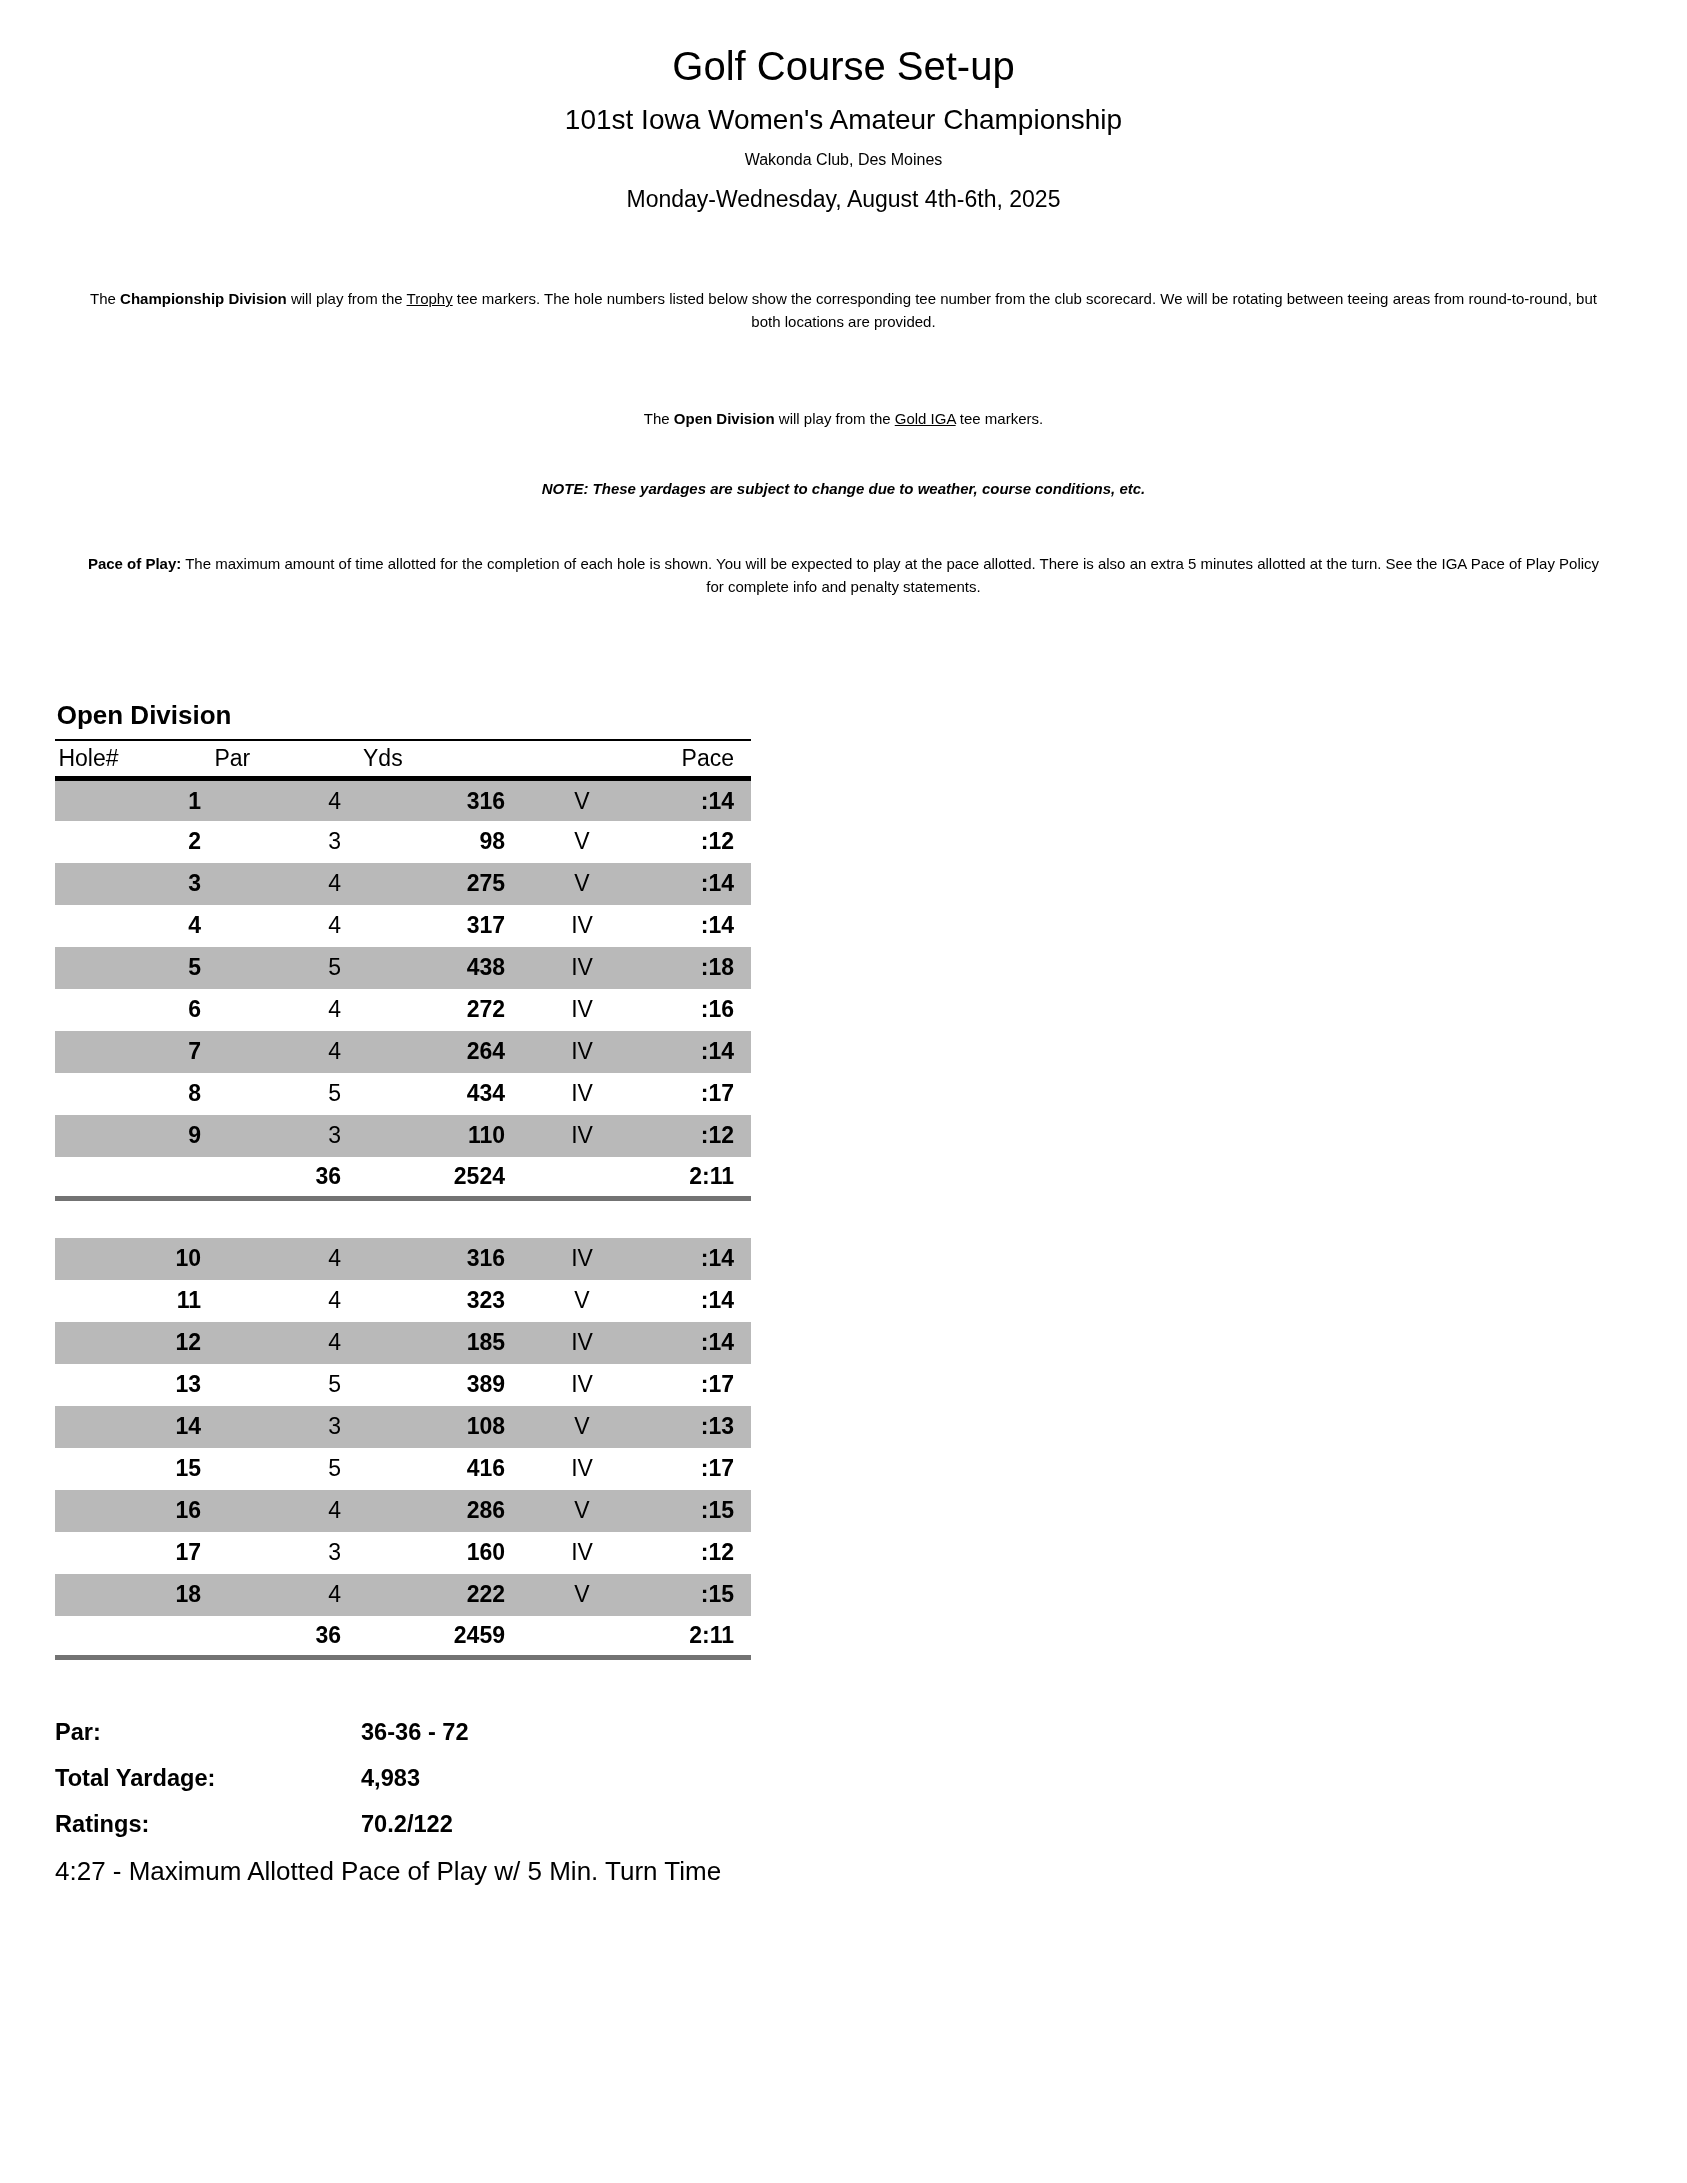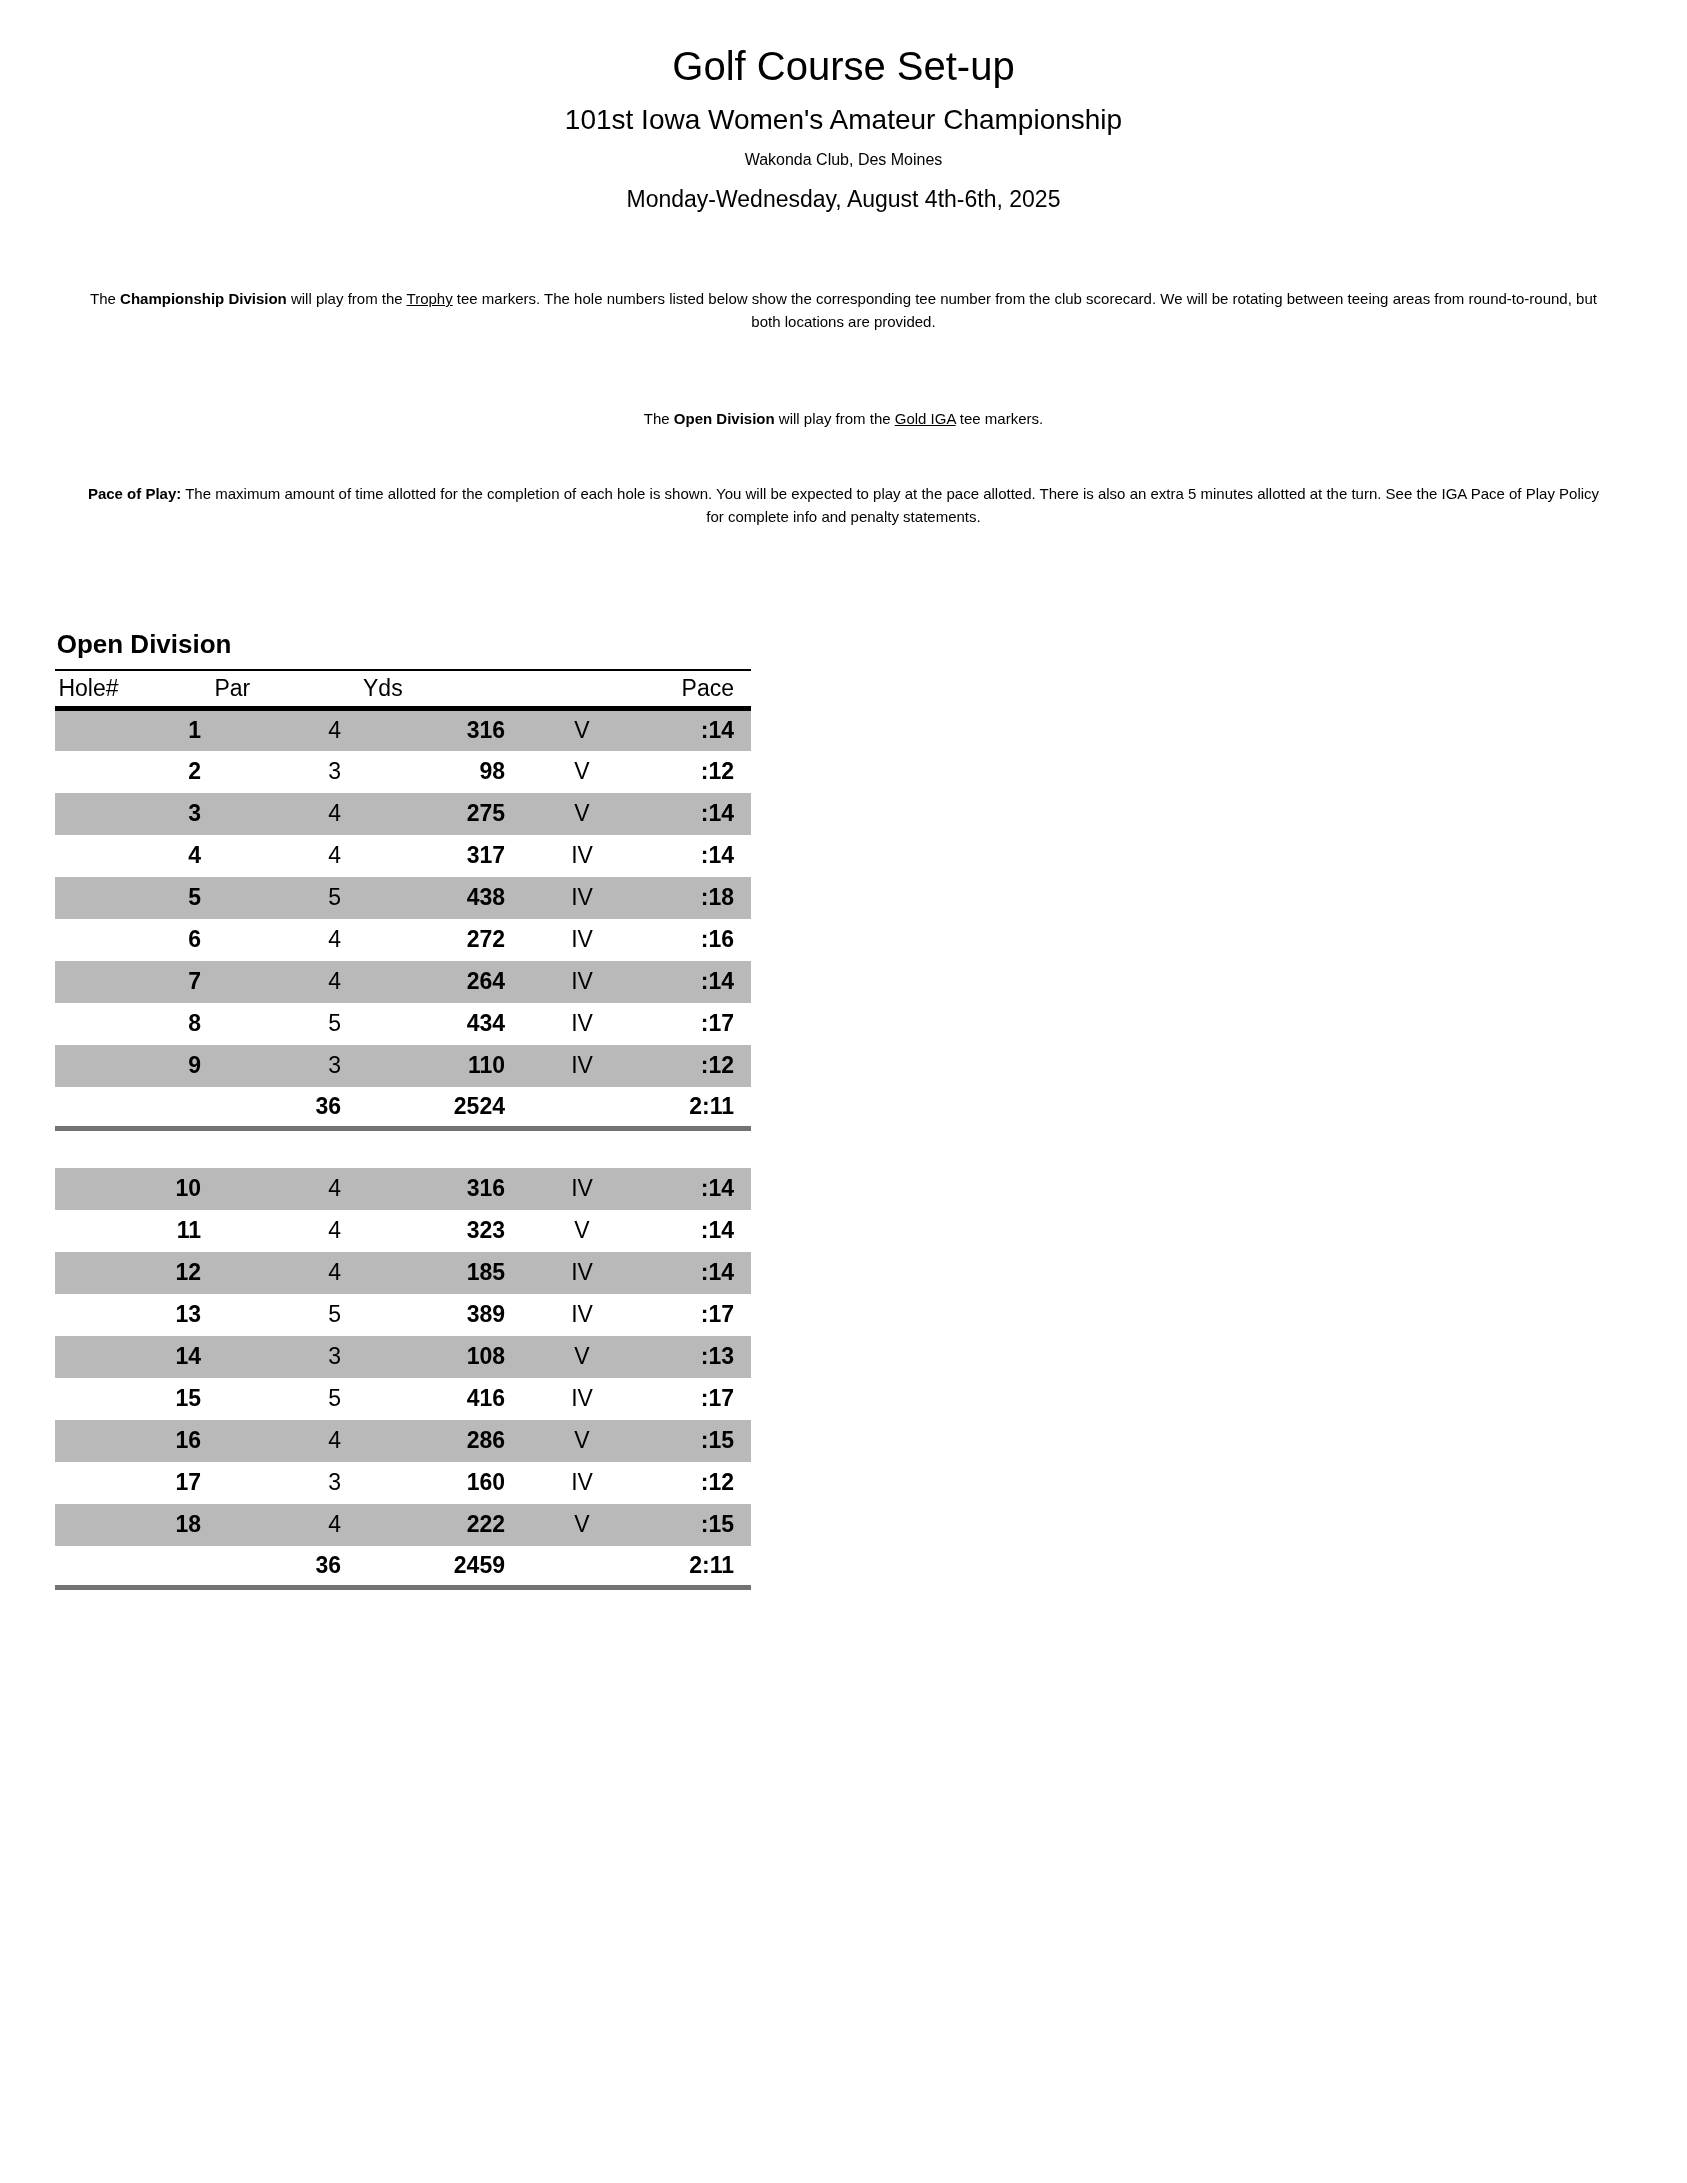--- a/index.html
+++ b/index.html
@@ -88,20 +88,21 @@
     <h2 class="doc-subtitle">101st Iowa Women's Amateur Championship</h2>
     <div class="doc-venue">Wakonda Club, Des Moines</div>
     <div class="doc-dates">Monday-Wednesday, August 4th-6th, 2025</div>
   </header>
 
   <section class="intro">
     <p class="intro-par p-championship"><span>The </span><b>Championship Division</b><span> will play from the </span><u>Trophy</u><span> tee markers. The hole numbers listed below show the corresponding tee number from the club scorecard. We will be rotating between teeing areas from round-to-round, but both locations are provided.</span></p>
 
     <p class="intro-par p-open"><span>The </span><b>Open Division</b><span> will play from the </span><u>Gold IGA</u><span> tee markers.</span></p>
 
+    <p class="intro-par p-note">NOTE: These yardages are subject to change due to weather, course conditions, etc.</p>
 
     <p class="intro-par p-pace"><b>Pace of Play:</b><span> The maximum amount of time allotted for the completion of each hole is shown. You will be expected to play at the pace allotted. There is also an extra 5 minutes allotted at the turn. See the IGA Pace of Play Policy for complete info and penalty statements.</span></p>
   </section>
 
   <section class="table-section">
     <h3 class="section-title">Open Division</h3>
 
     <table class="course-table">
       <thead>
         <tr>
@@ -255,15 +256,30 @@
           <td class="col-hole"></td>
           <td class="col-par">36</td>
           <td class="col-yds">2459</td>
           <td class="col-tee"></td>
           <td class="col-pace">2:11</td>
         </tr>
       </tbody>
     </table>
   </section>
 
+  <section class="summary">
+    <div class="summary-row">
+      <div class="summary-label">Par:</div>
+      <div class="summary-value">36-36 - 72</div>
+    </div>
+    <div class="summary-row">
+      <div class="summary-label">Total Yardage:</div>
+      <div class="summary-value">4,983</div>
+    </div>
+    <div class="summary-row">
+      <div class="summary-label">Ratings:</div>
+      <div class="summary-value">70.2/122</div>
+    </div>
+    <div class="pace-note">4:27 - Maximum Allotted Pace of Play w/ 5 Min. Turn Time</div>
+  </section>
 
 </div>
 
 
 </body></html>

